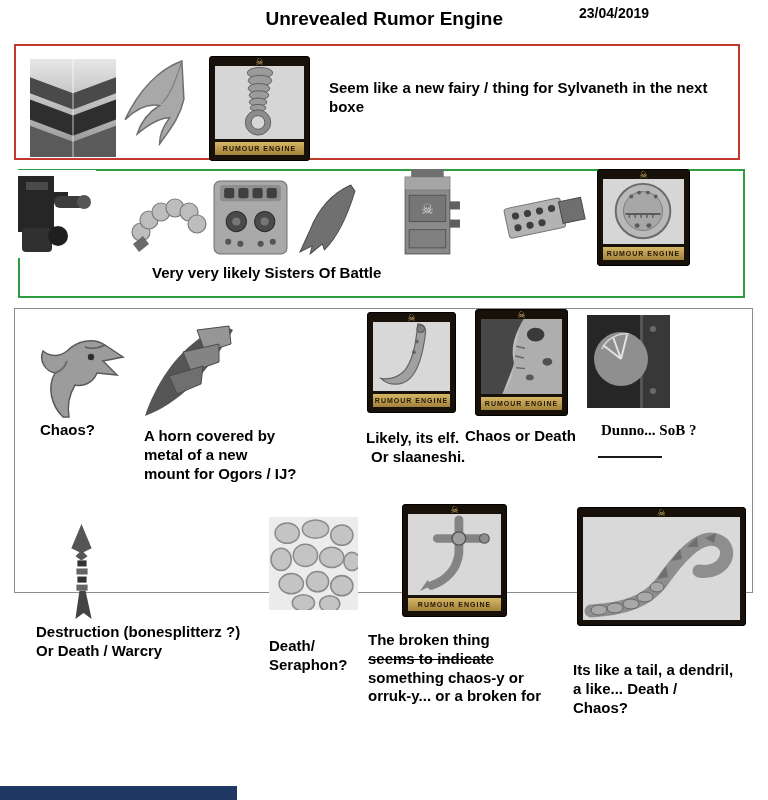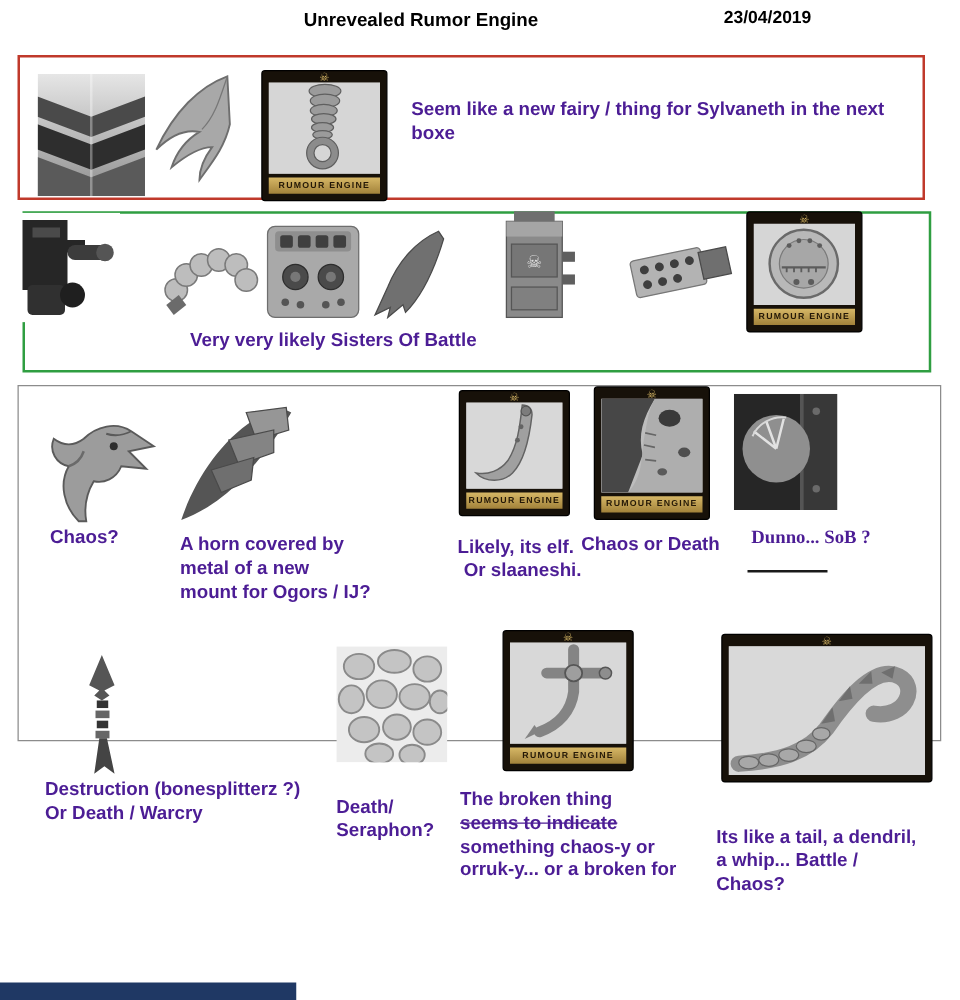--- a/index.html
+++ b/index.html
@@ -1,21 +1,21 @@
 <!DOCTYPE html>
 <html><head>
 <meta charset="utf-8">
 <style>
   * { margin:0; padding:0; box-sizing:border-box; }
   html,body { background:#ffffff; }
   body { font-family:"Liberation Sans", sans-serif; color:#000; }
   .page { position:relative; width:768px; height:800px; background:#fff; overflow:hidden; }
-  .cap { position:absolute; font-weight:bold; font-size:15px; line-height:1.25; color:#4c1d95; }
+  .cap { position:absolute; font-weight:bold; font-size:15px; line-height:1.25; color:#000000; }
   .cap .ln { display:block; }
-  .title { position:absolute; font-weight:bold; font-size:15px; text-align:left; }
+  .title { position:absolute; font-weight:bold; font-size:19px; text-align:right; }
   .date { position:absolute; font-weight:bold; font-size:14px; }
   .secbox { position:absolute; background:transparent; }
   .red-border { border:2px solid #c0392b; }
   .green-border { border:2px solid #2f9e41; }
   .gray-border { border:1px solid #8c8c8c; }
   .img { position:absolute; overflow:hidden; }
   .img svg { display:block; width:100%; height:100%; }
   
   .re { position:absolute; background:#171109; border:1px solid #000; border-radius:3px;
         padding:9px 5px 5px 5px; display:flex; flex-direction:column; }
@@ -346,19 +346,19 @@
             <ellipse cx="32" cy="91" rx="8" ry="5"></ellipse>
           <ellipse cx="48" cy="87" rx="8" ry="5"></ellipse>
             <ellipse cx="62" cy="80" rx="8" ry="5"></ellipse>
           <ellipse cx="74" cy="70" rx="7" ry="5"></ellipse>
         </g>
       </svg>
     </div>
   </div>
   <div class="cap" style="left:573px; top:661px; width:190px;">
     <span class="ln">Its like a tail, a dendril,</span>
-    <span class="ln">a whip... Battle /</span>
+    <span class="ln">a like... Death /</span>
     <span class="ln">Chaos?</span>
   </div>
 
   <div class="blue-bar" style="left:0; top:786px; width:237px; height:14px;"></div>
 
 </div>
 
 </body></html>

